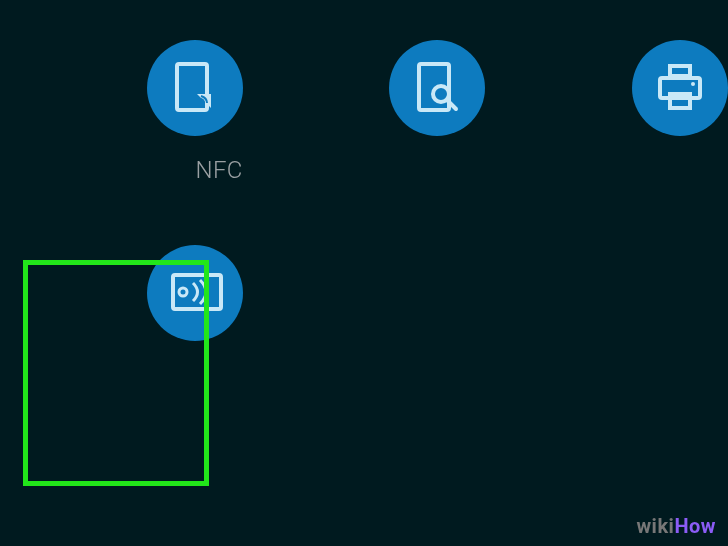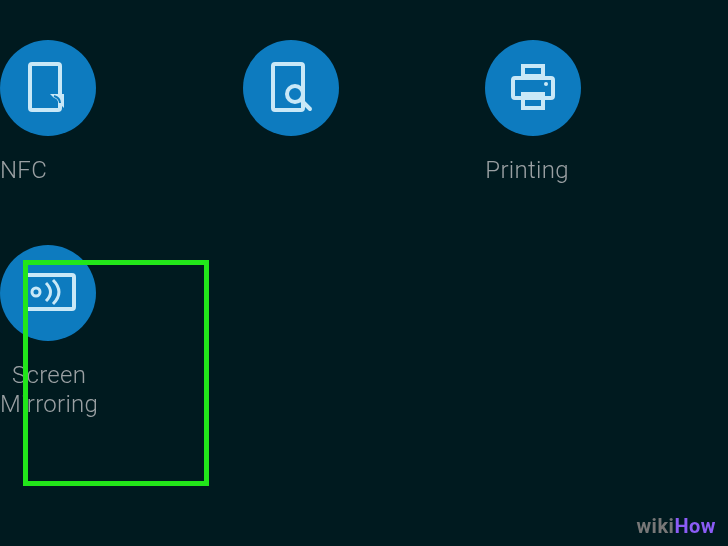--- a/index.html
+++ b/index.html
@@ -1,17 +1,17 @@
 <!DOCTYPE html>
 <html><head>
 <meta charset="utf-8">
 <style>
   html,body{margin:0;padding:0;width:728px;height:546px;background:#001a1f;font-family:"Helvetica Neue",Roboto,Arial,sans-serif;overflow:hidden;position:relative}
   .grid{display:grid;grid-template-columns:repeat(3,1fr);column-gap:0;row-gap:60px;padding-top:40px}
-  .tile{display:flex;flex-direction:column;align-items:flex-start;gap:20px;cursor:pointer}
+  .tile{display:flex;flex-direction:column;align-items:flex-end;gap:20px;cursor:pointer}
   .circle{width:96px;height:96px;border-radius:50%;background:#0d7bbf;display:flex;align-items:center;justify-content:center}
   .label{color:#9aa0a3;font-size:24px;font-weight:300;text-align:center;line-height:1.2;white-space:pre-line;letter-spacing:0.3px}
   .highlight{position:absolute;border:5px solid #22e61a;pointer-events:none;box-sizing:border-box}
   .watermark{position:absolute;right:12px;bottom:8px;font-size:20px;font-weight:700;color:#777;letter-spacing:0.5px}
   .watermark .how{color:#8b5cf6}
   svg{display:block}
 </style>
 </head>
 <body>
 
@@ -41,34 +41,31 @@
 
   <div class="tile">
     <div class="circle">
       <svg width="56" height="56" viewBox="0 0 56 56">
         <rect x="18" y="6" width="20" height="10" fill="none" stroke="#c9e8f7" stroke-width="4"></rect>
         <rect x="8" y="18" width="40" height="20" rx="2" fill="none" stroke="#c9e8f7" stroke-width="4"></rect>
         <rect x="18" y="34" width="20" height="14" fill="none" stroke="#c9e8f7" stroke-width="4"></rect>
         <circle cx="41" cy="24" r="2" fill="#c9e8f7"></circle>
       </svg>
     </div>
-    <div class="label">Printing</div>
   </div>
 
   <div class="tile">
     <div class="circle">
       <svg width="64" height="48" viewBox="0 0 64 48">
         <rect x="10" y="6" width="48" height="34" rx="2" fill="none" stroke="#c9e8f7" stroke-width="4"></rect>
         <circle cx="20" cy="23" r="4" fill="none" stroke="#c9e8f7" stroke-width="3"></circle>
         <path d="M30 14 q9 9 0 18" fill="none" stroke="#c9e8f7" stroke-width="3"></path>
         <path d="M37 11 q12 12 0 24" fill="none" stroke="#c9e8f7" stroke-width="3"></path>
       </svg>
     </div>
-    <div class="label">Screen
-Mirroring</div>
   </div>
 
 </div>
 
 <div class="highlight" style="left: 23px; top: 260px; width: 186px; height: 226px;"></div>
 
 <div class="watermark">
   <span>wiki</span><span class="how">How</span>
 </div>
 

